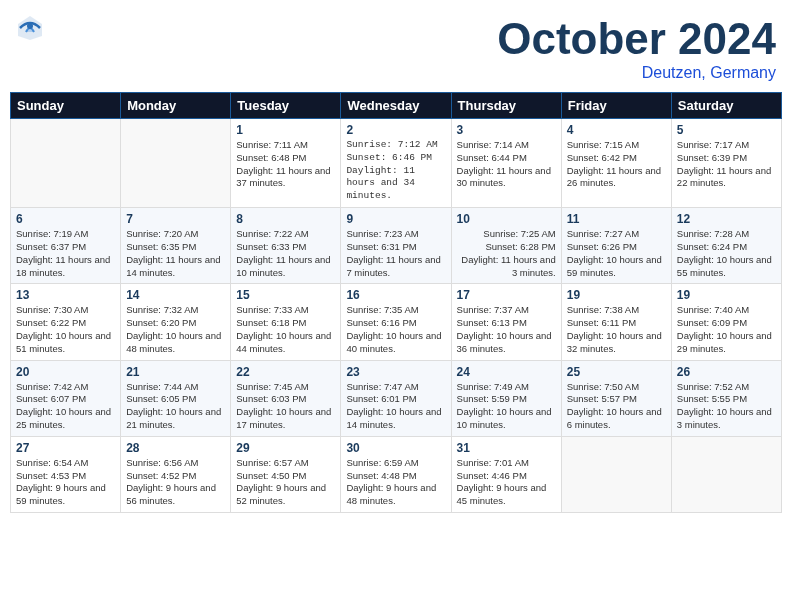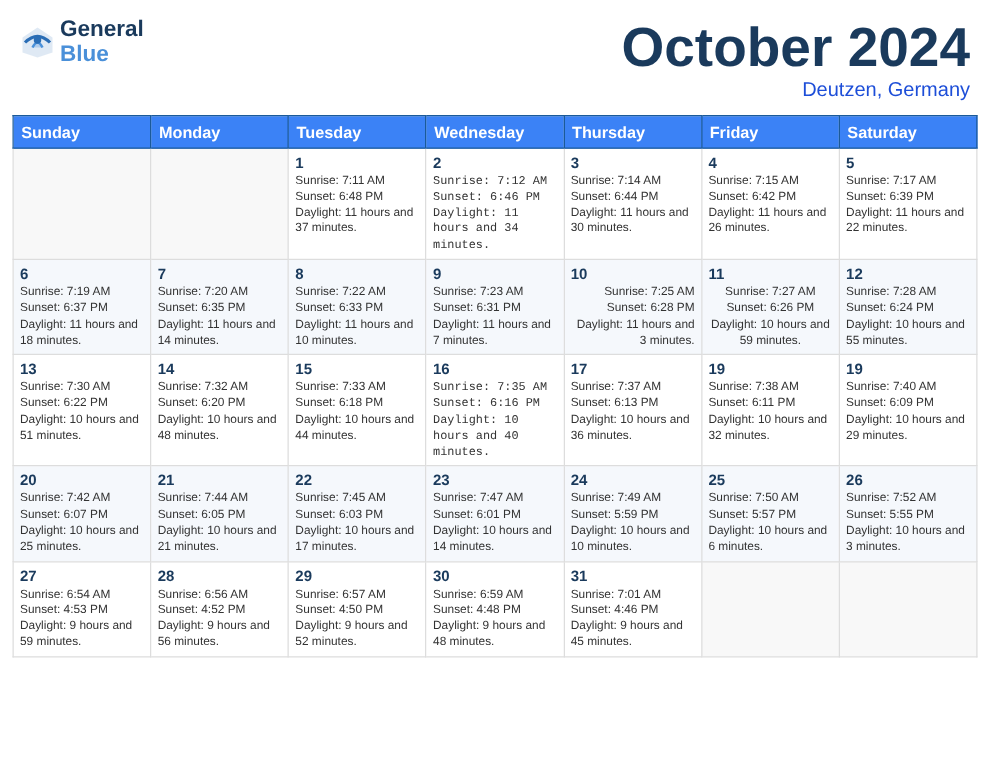--- a/index.html
+++ b/index.html
@@ -46,21 +46,21 @@
     .subtitle {
       font-size: 16px;
       color: #1d4ed8;
     }
     .calendar {
       width: 100%;
       border-collapse: collapse;
       border: 1px solid #ccc;
     }
     .calendar th {
-      background-color: #3b82f6;
+      background-color: #0f172a;
       color: #fff;
       font-size: 13px;
       font-weight: bold;
       padding: 5px 6px;
       text-align: left;
       border: 1px solid #1a5a9a;
     }
     .calendar td {
       vertical-align: top;
       padding: 4px 5px;
@@ -97,24 +97,20 @@
 
 <div class="header">
   <div class="logo">
     <svg class="logo-icon" viewBox="0 0 28 28">
       <rect x="0" y="0" width="28" height="28" fill="none"></rect>
       <polygon points="14,2 26,10 26,22 14,26 2,22 2,10" fill="#2a6db5" opacity="0.15"></polygon>
       <path d="M4 14 Q14 4 24 14" stroke="#2a6db5" stroke-width="2.5" fill="none"></path>
       <path d="M10 18 Q14 10 18 18" stroke="#4a90d9" stroke-width="2" fill="#4a90d9" fill-opacity="0.3"></path>
       <circle cx="14" cy="12" r="3" fill="#2a6db5"></circle>
     </svg>
-    <div class="logo-text">
-      <div>General</div>
-      <div><span>Blue</span></div>
-    </div>
   </div>
   <div class="title-block">
     <div class="month-title">October 2024</div>
     <div class="subtitle">Deutzen, Germany</div>
   </div>
 </div>
 
 <table class="calendar">
   <thead>
     <tr>
@@ -188,21 +184,21 @@
 Daylight: 11 hours and 7 minutes.</div>
         </td>
         <td>
           <div class="day-num">10</div>
           <div class="day-info" style="white-space: pre-line; text-align: right;">Sunrise: 7:25 AM
 Sunset: 6:28 PM
 Daylight: 11 hours and 3 minutes.</div>
         </td>
         <td>
           <div class="day-num">11</div>
-          <div class="day-info" style="white-space: pre-line; text-align: center;">Sunrise: 7:27 AM
+          <div class="day-info" style="white-space: pre-line;">Sunrise: 7:27 AM
 Sunset: 6:26 PM
 Daylight: 10 hours and 59 minutes.</div>
         </td>
         <td>
           <div class="day-num">12</div>
           <div class="day-info" style="white-space: pre-line;">Sunrise: 7:28 AM
 Sunset: 6:24 PM
 Daylight: 10 hours and 55 minutes.</div>
         </td>
       </tr>
@@ -220,21 +216,21 @@
 Daylight: 10 hours and 48 minutes.</div>
         </td>
         <td>
           <div class="day-num">15</div>
           <div class="day-info" style="white-space: pre-line;">Sunrise: 7:33 AM
 Sunset: 6:18 PM
 Daylight: 10 hours and 44 minutes.</div>
         </td>
         <td>
           <div class="day-num">16</div>
-          <div class="day-info" style="white-space: pre-line; font-family: Liberation Mono, monospace;">Sunrise: 7:35 AM
+          <div class="day-info" style="white-space: pre-line;">Sunrise: 7:35 AM
 Sunset: 6:16 PM
 Daylight: 10 hours and 40 minutes.</div>
         </td>
         <td>
           <div class="day-num">17</div>
           <div class="day-info" style="white-space: pre-line;">Sunrise: 7:37 AM
 Sunset: 6:13 PM
 Daylight: 10 hours and 36 minutes.</div>
         </td>
         <td>

